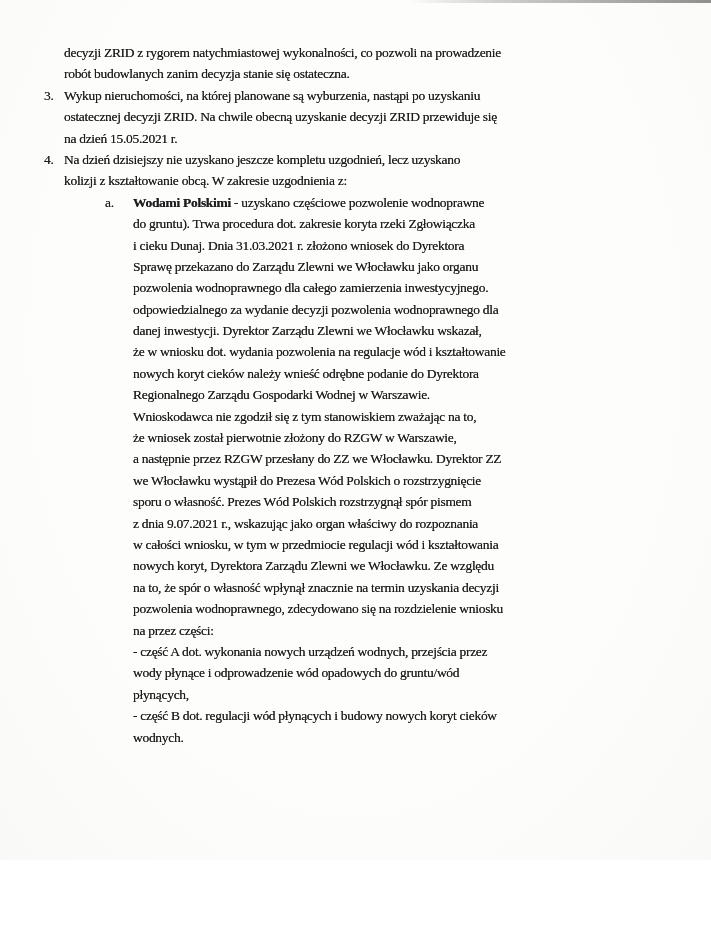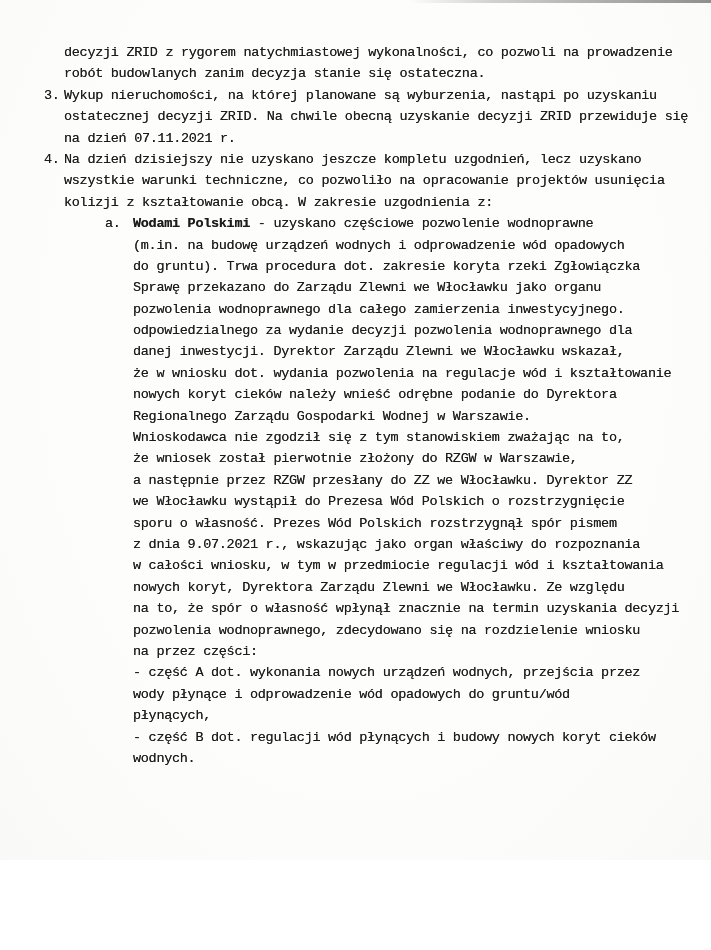--- a/index.html
+++ b/index.html
@@ -7,21 +7,21 @@
     padding: 0;
     background: #ffffff;
   }
   .page {
     position: relative;
     width: 711px;
     height: 860px;
     background: #fcfcfb;
     background-image: radial-gradient(ellipse at 50% 40%, #fdfdfc 60%, #f9f9f7 100%);
     overflow: hidden;
-    font-family: Liberation Mono, monospace;
+    font-family: Liberation Serif, serif;
     color: #1c1c1c;
   }
   .scan-edge {
     position: absolute;
     top: 0;
     left: 408px;
     width: 303px;
     height: 3px;
     background: linear-gradient(to right,
       rgba(130,130,130,0) 0%,
@@ -73,37 +73,36 @@
 
     <div class="para">
       <div class="line">decyzji ZRID z rygorem natychmiastowej wykonalności, co pozwoli na prowadzenie</div>
       <div class="line">robót budowlanych zanim decyzja stanie się ostateczna.</div>
     </div>
 
     <div class="para numbered">
       <span class="marker">3.</span>
       <div class="line">Wykup nieruchomości, na której planowane są wyburzenia, nastąpi po uzyskaniu</div>
       <div class="line">ostatecznej decyzji ZRID. Na chwile obecną uzyskanie decyzji ZRID przewiduje się</div>
-      <div class="line">na dzień 07.11.2021 r.</div>
+      <div class="line">na dzień 15.05.2021 r.</div>
     </div>
 
     <div class="para numbered">
       <span class="marker">4.</span>
       <div class="line">Na dzień dzisiejszy nie uzyskano jeszcze kompletu uzgodnień, lecz uzyskano</div>
-      <div class="line">wszystkie warunki techniczne, co pozwoliło na opracowanie projektów usunięcia</div>
       <div class="line">kolizji z kształtowanie obcą. W zakresie uzgodnienia z:</div>
     </div>
 
     <div class="para sub">
       <span class="marker">a.</span>
       <div class="line">
         <span class="lead-bold">Wodami Polskimi</span><span> - uzyskano częściowe pozwolenie wodnoprawne</span>
       </div>
-      <div class="line">(m.in. na budowę urządzeń wodnych i odprowadzenie wód opadowych</div>
       <div class="line">do gruntu). Trwa procedura dot. zakresie koryta rzeki Zgłowiączka</div>
+      <div class="line">i cieku Dunaj. Dnia 31.03.2021 r. złożono wniosek do Dyrektora</div>
       <div class="line">Sprawę przekazano do Zarządu Zlewni we Włocławku jako organu</div>
       <div class="line">pozwolenia wodnoprawnego dla całego zamierzenia inwestycyjnego.</div>
       <div class="line">odpowiedzialnego za wydanie decyzji pozwolenia wodnoprawnego dla</div>
       <div class="line">danej inwestycji. Dyrektor Zarządu Zlewni we Włocławku wskazał,</div>
       <div class="line">że w wniosku dot. wydania pozwolenia na regulacje wód i kształtowanie</div>
       <div class="line">nowych koryt cieków należy wnieść odrębne podanie do Dyrektora</div>
       <div class="line">Regionalnego Zarządu Gospodarki Wodnej w Warszawie.</div>
       <div class="line">Wnioskodawca nie zgodził się z tym stanowiskiem zważając na to,</div>
       <div class="line">że wniosek został pierwotnie złożony do RZGW w Warszawie,</div>
       <div class="line">a następnie przez RZGW przesłany do ZZ we Włocławku. Dyrektor ZZ</div>

